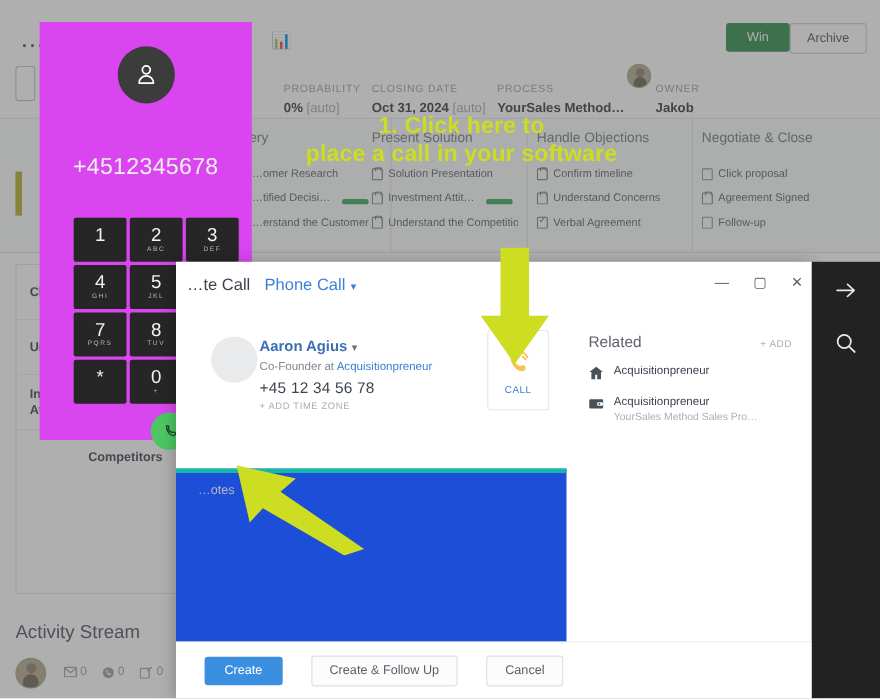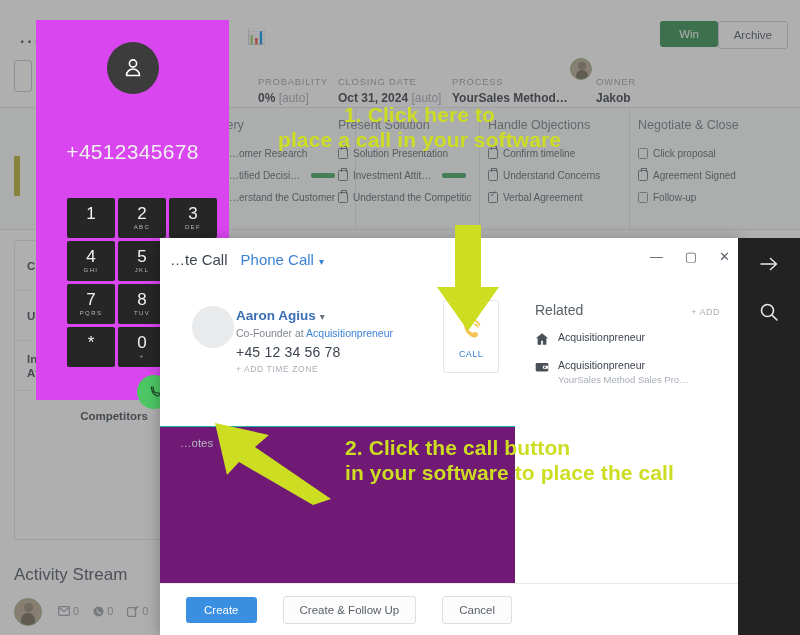--- a/index.html
+++ b/index.html
@@ -81,21 +81,21 @@
   }
   .stage-col {
     position: absolute; top: 0; width: 150px; height: 122px;
     border-right: 1px solid #e6e8eb; padding: 10px 8px 0 8px;
   }
   .stage-name {
     font-size: 12.5px; color: #737a84; margin-bottom: 10px; white-space: nowrap;
     overflow: hidden;
   }
   .stage-item {
-    display: flex; align-items: center; gap: 5px;
+    display: flex; align-items: flex-end; gap: 5px;
     font-size: 10px; color: #5b626c; height: 22px; white-space: nowrap; overflow: hidden;
   }
   .si-icon { flex: 0 0 auto; width: 10px; height: 11px; position: relative; }
   .ic-clip {
     border: 1.3px solid #6d747e; border-radius: 1.5px;
   }
   .ic-clip::before {
     content:""; position:absolute; left:2px; top:-2.5px; width:4px; height:3px;
     border:1.2px solid #6d747e; border-bottom:none; border-radius:1px 1px 0 0;
   }
@@ -243,21 +243,21 @@
   .call-tile {
     position: absolute; left: 283px; top: 20px; width: 56px; height: 73px;
     border: 1px solid #e4e6e9; border-radius: 3px; background: #fff; cursor: pointer;
     display: flex; flex-direction: column; align-items: center; justify-content: center; gap: 5px;
   }
   .call-tile svg { width: 30px; height: 30px; }
   .call-tile-label { font-size: 9px; color: #3b82d4; letter-spacing: .4px; }
 
   .notes-area {
     position: absolute; left: 0; top: 146px; right: 0; bottom: 0;
-    background: #701a75; border-top: 1px solid #14b8a6;
+    background: #1d4ed8; border-top: 4px solid #14b8a6;
   }
   .notes-ph { position: absolute; left: 20px; top: 10px; font-size: 11.5px; color: #b4b9bf; }
 
   .mb-right {
     flex: 1 1 auto; position: relative; padding: 22px 18px 0 20px;
   }
   .rel-head { display: flex; align-items: baseline; }
   .rel-title { font-size: 14px; color: #5a6068; }
   .rel-add { margin-left: auto; font-size: 9px; color: #a8aeb6; letter-spacing: .5px; cursor: pointer; }
   .rel-item { display: flex; gap: 9px; margin-top: 13px; align-items: flex-start; }
@@ -615,19 +615,15 @@
     </div>
 
     <svg class="arrow-down" width="80" height="110" viewBox="0 0 80 110">
       <path d="M27 0 h26 v62 h18 L40 106 L9 62 h18 z" fill="#ccdd22"></path>
     </svg>
 
     <svg class="arrow-up-left" width="130" height="90" viewBox="0 0 130 90">
       <path d="M2 8 L56 20 L42 32 L118 84 L100 90 L26 47 L14 60 z" fill="#ccdd22"></path>
     </svg>
 
-    <div class="anno-text anno2">
-      <div>2. Click the call button</div>
-      <div>in your software to place the call</div>
-    </div>
   </div>
 
 </div>
 
 </body></html>

